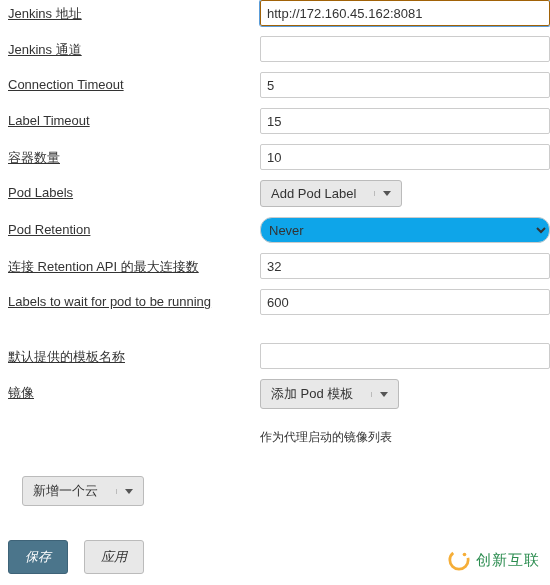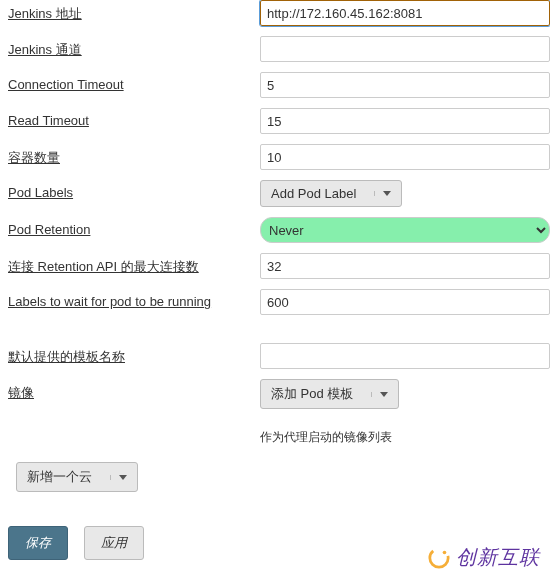--- a/index.html
+++ b/index.html
@@ -71,32 +71,32 @@
     .select-wrap {
       width: 100%;
     }
     select.select-input {
       width: 100%;
       padding: 3px 4px;
       border: 1px solid #ccc;
       border-radius: 12px;
       font-size: 13px;
       height: 26px;
-      background: #86efac;
+      background: #0ea5e9;
       color: #333;
     }
     .helper-text {
       font-size: 12px;
       color: #333;
       margin-top: 20px;
     }
     .section-gap { height: 18px; }
     .bottom-actions {
-      padding-left: 16px;
-      margin-top: 16px;
+      padding-left: 22px;
+      margin-top: 30px;
     }
     .btn {
       display: inline-flex;
       align-items: center;
       justify-content: center;
       padding: 7px 16px;
       font-size: 13px;
       border: 1px solid #bbb;
       border-radius: 3px;
       cursor: pointer;
@@ -121,24 +121,23 @@
       bottom: 14px;
       display: flex;
       align-items: center;
       gap: 6px;
       opacity: 0.9;
     }
     .watermark-icon {
       width: 22px; height: 22px;
     }
     .watermark-text {
-      color: #4c1d95;
-      font-size: 20px;
+      color: #15803d;
+      font-size: 15px;
       letter-spacing: 1px;
-      font-style: italic;
     }
   </style>
 </head>
 <body>
 
 <div class="form-row">
   <div class="form-label">Jenkins 地址</div>
   <div class="form-control">
     <input type="text" class="text-input highlighted" value="http://172.160.45.162:8081" style="">
   </div>
@@ -152,21 +151,21 @@
 </div>
 
 <div class="form-row">
   <div class="form-label">Connection Timeout</div>
   <div class="form-control">
     <input type="text" class="text-input" value="5" style="">
   </div>
 </div>
 
 <div class="form-row">
-  <div class="form-label">Read Timeout</div>
+  <div class="form-label">Label Timeout</div>
   <div class="form-control">
     <input type="text" class="text-input" value="15" style="">
   </div>
 </div>
 
 <div class="form-row">
   <div class="form-label">容器数量</div>
   <div class="form-control">
     <input type="text" class="text-input" value="10" style="">
   </div>

